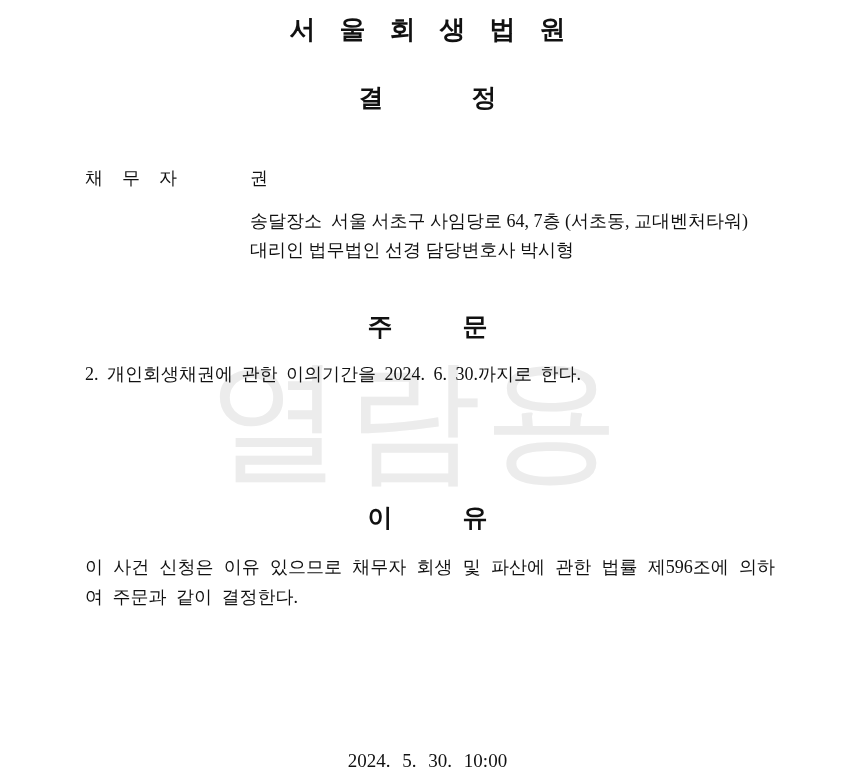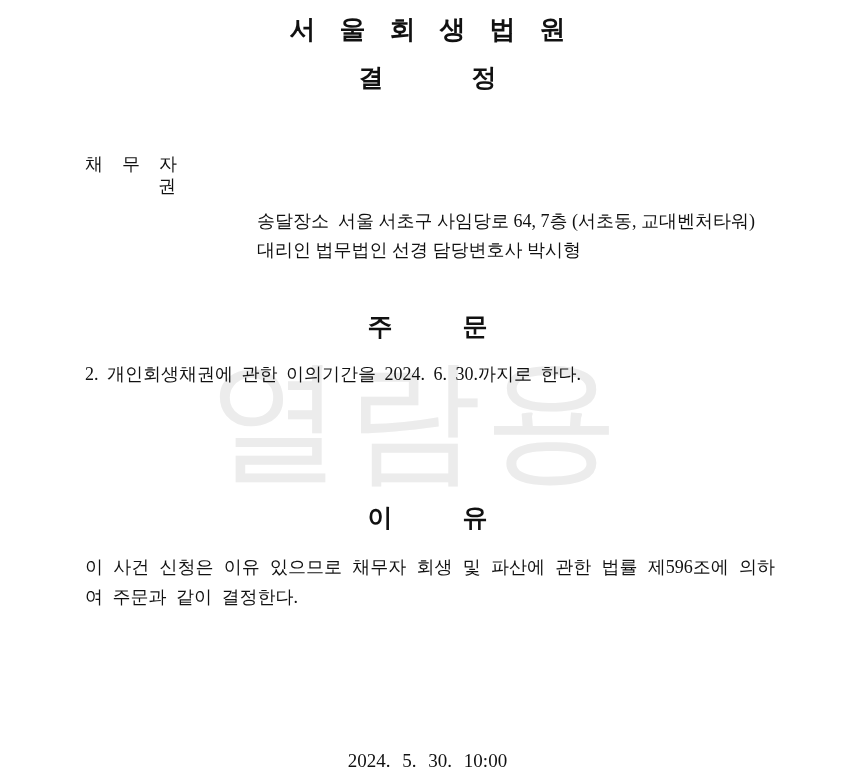--- a/index.html
+++ b/index.html
@@ -44,50 +44,50 @@
     font-size: 26px;
     font-weight: bold;
   }
   .court-title .sp { letter-spacing: 24px; margin-right: -24px; display: inline-block; }
 
   .doc-title {
     top: 61px;
     font-size: 25px;
     font-weight: bold;
   }
-  .doc-title .sp { letter-spacing: 88px; margin-right: -88px; display: inline-block; }
+  .doc-title .sp { letter-spacing: 88px; margin-right: -88px; display: inline-block; margin-top: 20px; }
 
   .field-row {
     left: 85px;
     display: flex;
     font-size: 18px;
     line-height: 22px;
   }
   .row-case   { top: 126px; }
-  .row-debtor { top: 153px; flex-direction: column; }
+  .row-debtor { top: 167px; }
   .field-label {
     width: 92px;
     text-align: justify;
     text-align-last: justify;
     -moz-text-align-last: justify;
     flex: none;
   }
   .field-value {
     margin-left: 73px;
     white-space: pre-wrap;
   }
 
   .address-block {
     top: 207px;
     left: 250px;
     width: 540px;
     font-size: 18px;
     line-height: 29px;
   }
-  .address-block .addr-line { white-space: pre-wrap; margin-left: 7px; }
+  .address-block .addr-line { white-space: pre-wrap; }
 
   .section-heading {
     font-size: 25px;
     font-weight: bold;
     text-align: center;
   }
   .order-heading  { top: 310px; }
   .reason-heading { top: 501px; }
   .section-heading .sp { letter-spacing: 70px; margin-right: -70px; display: inline-block; }
 

